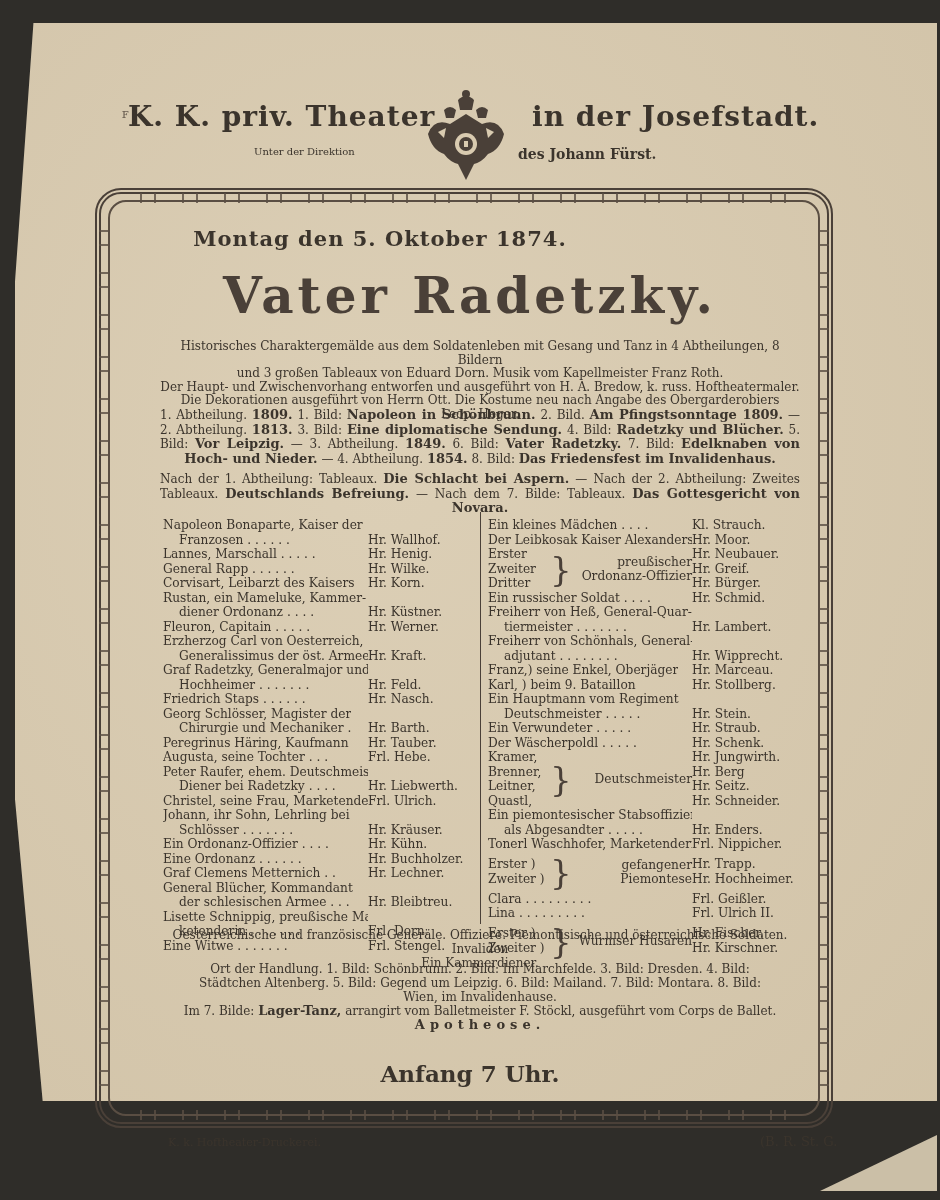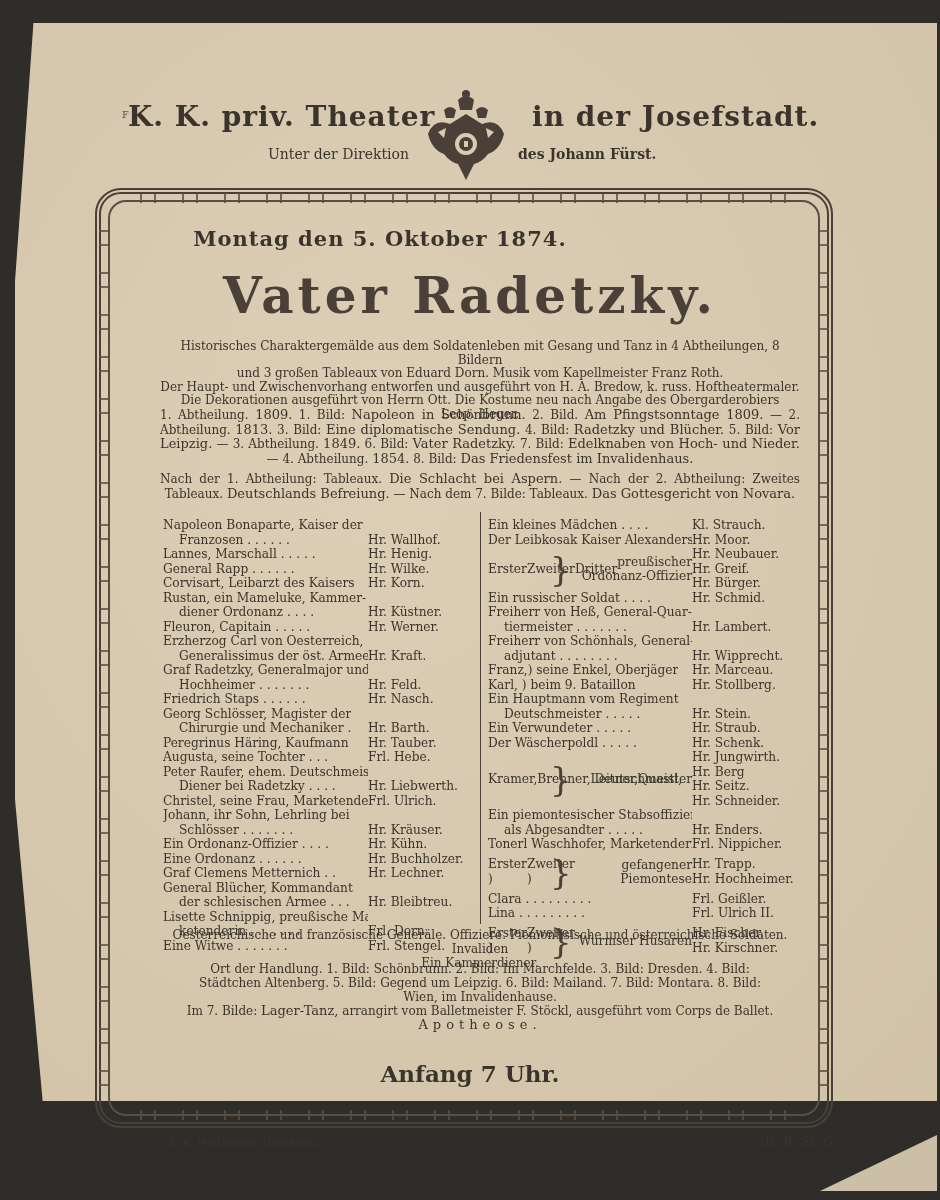--- a/index.html
+++ b/index.html
@@ -29,21 +29,21 @@
     }
     .title-left {
       position: absolute; left: 128px; top: 100px;
       font-size: 28px; font-weight: bold; letter-spacing: 1px; font-family: "DejaVu Serif", serif;
     }
     .title-right {
       position: absolute; left: 532px; top: 100px;
       font-size: 28px; font-weight: bold; letter-spacing: 1px;
     }
     .sub-left {
-      position: absolute; left: 268px; top: 146px; font-size: 14px;
+      position: absolute; left: 254px; top: 146px; font-size: 10px;
     }
     .sub-right {
       position: absolute; left: 518px; top: 146px; font-size: 14px; font-weight: bold;
     }
     .emblem {
       position: absolute; left: 420px; top: 88px; width: 92px; height: 94px;
     }
     .border-frame {
       position: absolute; left: 95px; top: 188px; width: 738px; height: 940px;
       border: 6px double #4a4038;
@@ -73,33 +73,33 @@
     .play-title {
       position: absolute; left: 0; width: 940px; top: 266px; text-align: center;
       font-size: 50px; font-weight: bold; letter-spacing: 4px; font-family: "DejaVu Serif", serif;
       color: #4a4038;
     }
     .block {
       position: absolute; left: 160px; width: 640px;
       font-size: 12px; line-height: 13.5px; text-align: center;
     }
     .justify { text-align: justify; text-align-last: center; }
-    b.bold { font-weight: normal; font-size: 13px; }
+    b.bold { font-weight: bold; font-size: 13px; }
     .cast { position: absolute; top: 518px; font-size: 12.2px; line-height: 14.5px; }
     .cast-left { left: 163px; width: 313px; }
     .cast-right { left: 488px; width: 312px; }
     .col-divider {
       position: absolute; left: 480px; top: 512px; width: 1px; height: 412px; background: #4a4038;
     }
     .row { display: flex; justify-content: space-between; white-space: nowrap; }
     .row .role { overflow: hidden; }
     .row .actor { min-width: 108px; text-align: left; }
     .indent { padding-left: 16px; text-align: right; }
     .group { display: flex; align-items: center; }
-    .group .names { display: flex; width: 62px; }
+    .group .names { display: flex; flex-direction: column; width: 62px; }
     .group .brace { font-size: 34px; line-height: 40px; width: 12px; color: #4a4038; }
     .group .desc { flex: 1; text-align: right; line-height: 14px; }
     .group .actors { display: flex; flex-direction: column; width: 108px; }
     .small-center { position: absolute; left: 160px; width: 640px; text-align: center; font-size: 12px; line-height: 14px; }
     .anfang { position: absolute; left: 0; width: 940px; top: 1060px; text-align: center; font-size: 23px; font-weight: bold; }
     .foot-left { position: absolute; left: 168px; top: 1136px; font-size: 11px; }
     .foot-right { position: absolute; left: 760px; top: 1134px; font-size: 13px; }
     .margin-mark { position: absolute; left: 122px; top: 106px; font-size: 13px; color: #6b5f52; }
     .spaced { letter-spacing: 5px; }
   </style>

